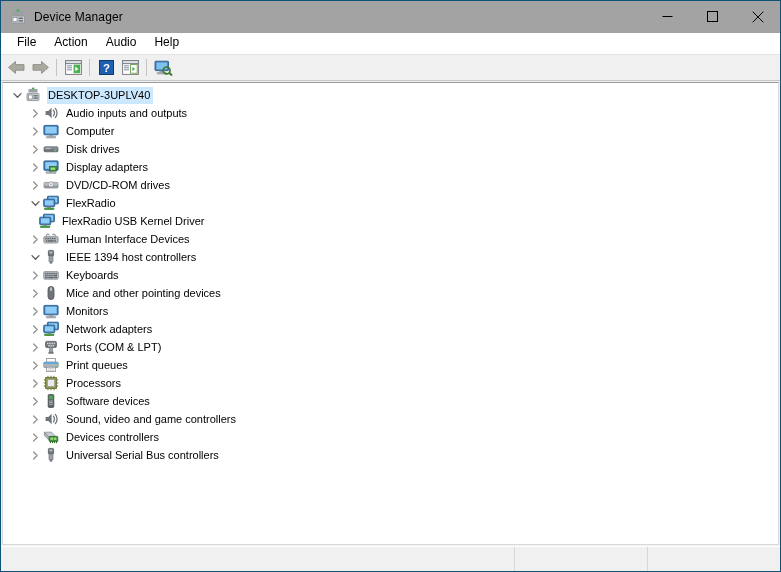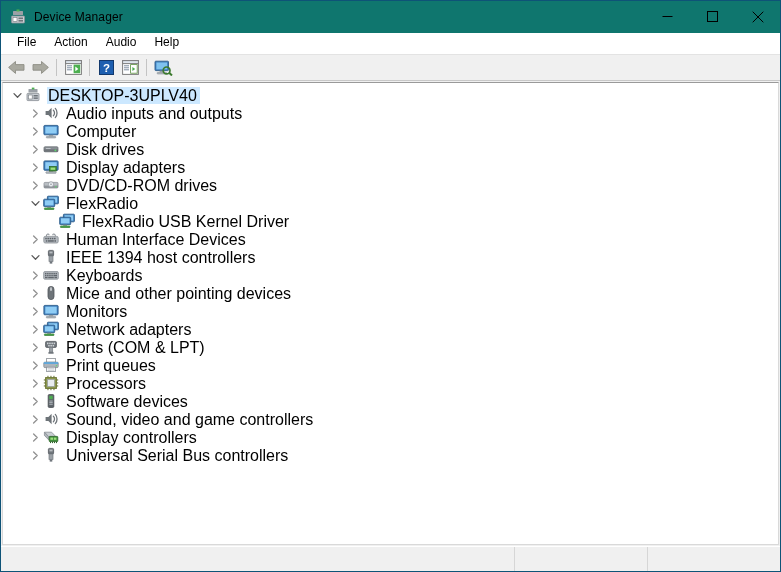--- a/index.html
+++ b/index.html
@@ -24,21 +24,21 @@
     border: 1px solid #0e5377;
     background: #ffffff;
     display: flex;
     flex-direction: column;
   }
 
   
   .titlebar {
     height: 32px;
     flex: 0 0 32px;
-    background: #0f766e;
+    background: #a3a3a3;
     display: flex;
     align-items: center;
     position: relative;
   }
   .title-icon {
     width: 16px;
     height: 16px;
     margin-left: 9px;
     margin-right: 8px;
     position: relative;
@@ -154,32 +154,32 @@
   .twisty svg { display: block; }
   .twisty.blank { visibility: hidden; }
   .row-icon {
     width: 16px;
     height: 16px;
     flex: 0 0 16px;
     margin-right: 6px;
     position: relative;
   }
   .row-label {
-    font-size: 16px;
+    font-size: 11px;
     line-height: 15px;
     color: #000000;
     padding: 1px 3px 1px 1px;
   }
   .row.selected .row-label {
     background: #cce8ff;
   }
   
   .lvl0 { padding-left: 6px; }
   .lvl1 { padding-left: 24px; }
-  .lvl2 { padding-left: 40px; }
+  .lvl2 { padding-left: 20px; }
 
   
   .statusbar {
     height: 24px;
     flex: 0 0 24px;
     background: #f0f0f0;
     display: flex;
     align-items: stretch;
     border-top: 1px solid #ffffff;
   }
@@ -672,21 +672,21 @@
     <rect x="7.4" y="8.6" width="2.6" height="2.2" fill="#9fdf7f"></rect>
     <rect x="10.8" y="8.6" width="2.6" height="2.2" fill="#9fdf7f"></rect>
     <g fill="#2b6427">
                   <rect x="7" y="12.6" width="1" height="1.5"></rect>
                   <rect x="9" y="12.6" width="1" height="1.5"></rect>
                   <rect x="11" y="12.6" width="1" height="1.5"></rect>
                   <rect x="13" y="12.6" width="1" height="1.5"></rect>
                 </g>
   </svg>
             </span>
-            <span class="row-label">Display controllers</span>
+            <span class="row-label">Devices controllers</span>
           </div>
           <div class="row lvl1">
             <span class="twisty">
               <svg width="9" height="9" viewBox="0 0 9 9">
                 <path d="M2.6 1 L6.2 4.5 L2.6 8" fill="none" stroke="#919191" stroke-width="1.3" stroke-linecap="round" stroke-linejoin="round"></path>
               </svg>
             </span>
             <span class="row-icon">
               <svg id="def-usb-connector-icon" class="ic" viewBox="0 0 16 16">
     <rect x="5.4" y="1.4" width="5.2" height="5.6" rx="1" fill="#70767c" stroke="#53585d" stroke-width="0.8"></rect>

